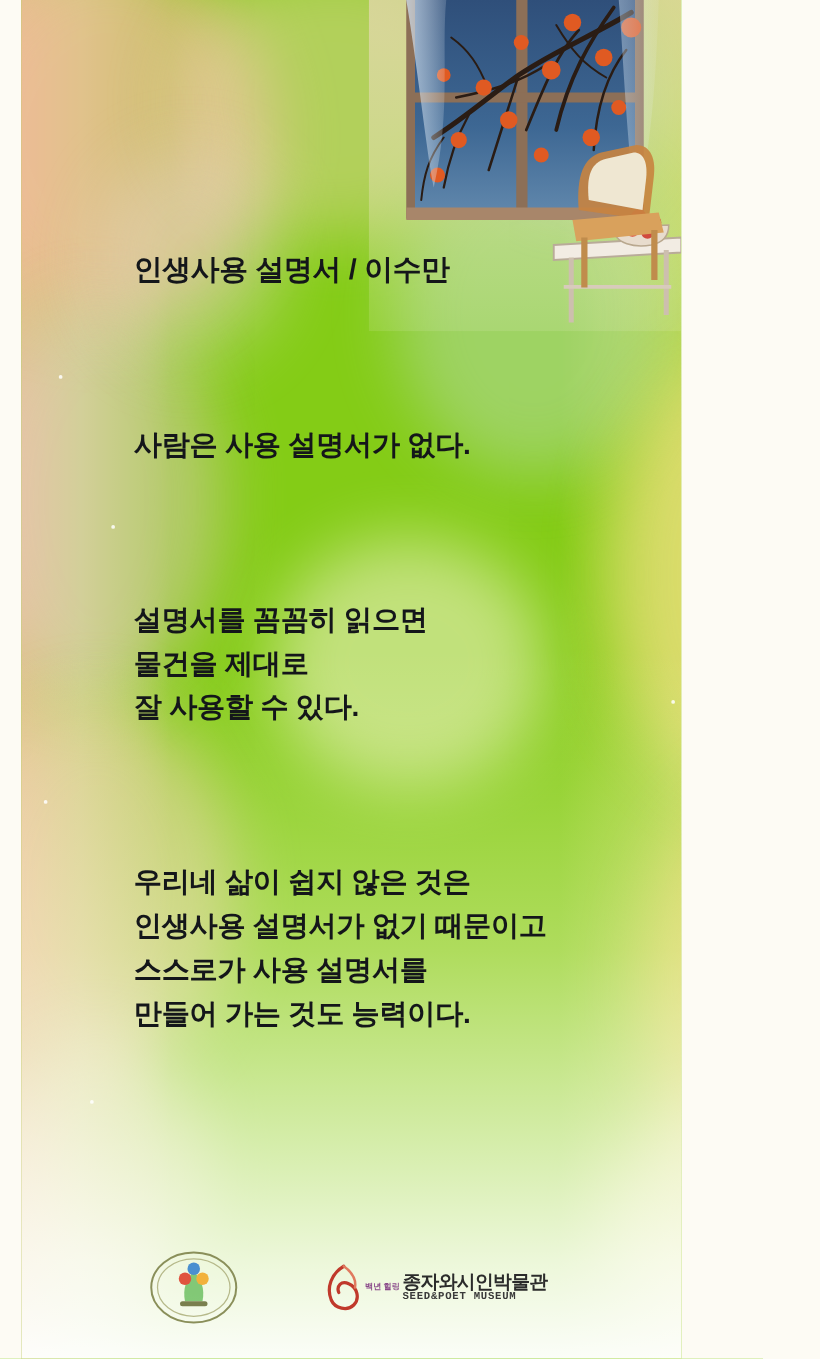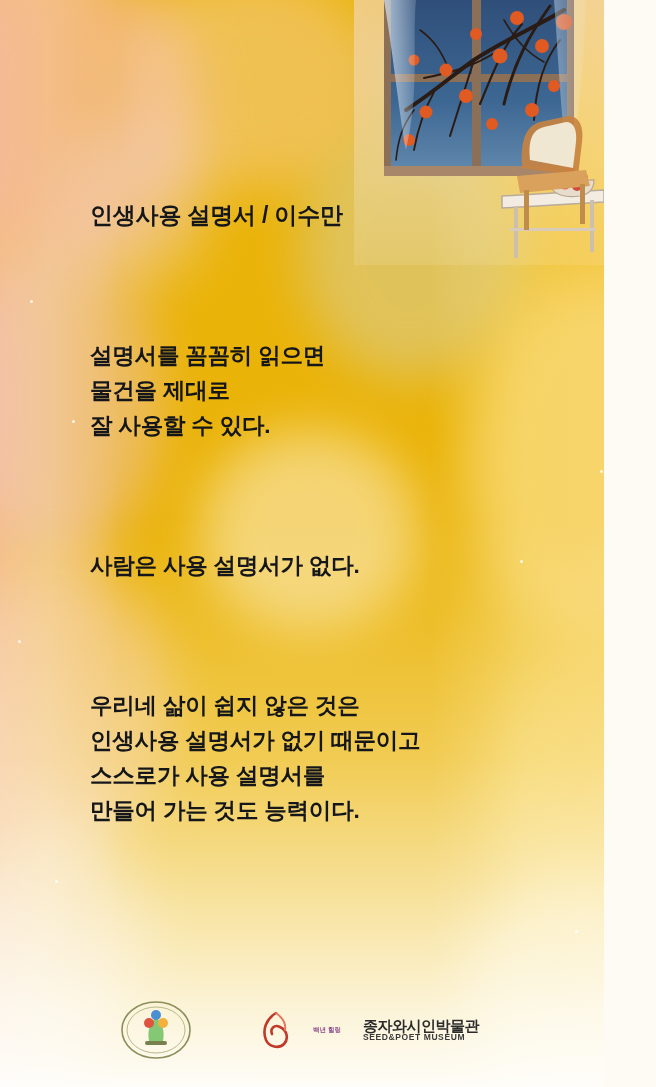--- a/index.html
+++ b/index.html
@@ -9,24 +9,25 @@
   body {
     width: 656px;
     height: 1087px;
     font-family: "Liberation Sans", sans-serif;
     background: #fdfbf4;
     overflow: hidden;
   }
 
   #poster {
     position: relative;
-    width: 604px;
+    width: 528px;
     height: 1087px;
     overflow: hidden;
-    background: #eab308;
+    background: #84cc16;
+    margin-left: 17px;
   }
 
   
   .bg-layer {
     position: absolute;
     inset: 0;
     pointer-events: none;
   }
   .wash-base {
     background:
@@ -123,21 +124,21 @@
     position: relative;
     width: 74px;
     height: 62px;
     display: flex;
     align-items: center;
     justify-content: center;
   }
   .logo-right {
     display: flex;
     align-items: center;
-    gap: 20px;
+    gap: 0;
     padding: 4px 6px;
   }
   .logo-right .mark {
     width: 34px; height: 40px;
   }
   .logo-right .txt {
     display: flex;
     flex-direction: column;
     line-height: 1.05;
   }
@@ -145,20 +146,21 @@
     font-size: 15px;
     font-weight: 700;
     color: #2b2b2b;
     letter-spacing: -0.5px;
   }
   .logo-right .txt .en {
     font-size: 8.5px;
     font-weight: 700;
     color: #3a3a3a;
     letter-spacing: 0.6px;
+    font-family: Liberation Mono, monospace;
   }
   .logo-right .sub {
     font-size: 6.5px;
     color: #8a4a8a;
     font-weight: 700;
     line-height: 1.1;
     margin-right: 2px;
   }
 </style>
 </head>
@@ -270,24 +272,24 @@
       <path d="M168 168 C166 140 172 126 186 122 L214 116 C226 116 230 128 228 142 L224 176 Z" fill="#c8833f" opacity="0.9"></path>
       <path d="M176 160 C174 140 178 130 190 127 L212 122 C220 122 223 130 222 142 L219 168 Z" fill="#efe7d2"></path>
       <path d="M163 176 L232 170 L236 186 L166 193 Z" fill="#d9a15c"></path>
       <rect x="170" y="190" width="5" height="40" fill="#c08c4c"></rect>
       <rect x="226" y="184" width="5" height="40" fill="#c08c4c"></rect>
     </g>
   </svg>
 
   <div class="poem">
     <span class="title">인생사용 설명서 / 이수만</span>
+    <p class="stanza">사람은 사용 설명서가 없다.</p>
     <p class="stanza">설명서를 꼼꼼히 읽으면
 물건을 제대로
 잘 사용할 수 있다.</p>
-    <p class="stanza">사람은 사용 설명서가 없다.</p>
     <p class="stanza">우리네 삶이 쉽지 않은 것은
 인생사용 설명서가 없기 때문이고
 스스로가 사용 설명서를
 만들어 가는 것도 능력이다.</p>
     
   </div>
 
   <div class="footer">
 
     <div class="logo-left">

